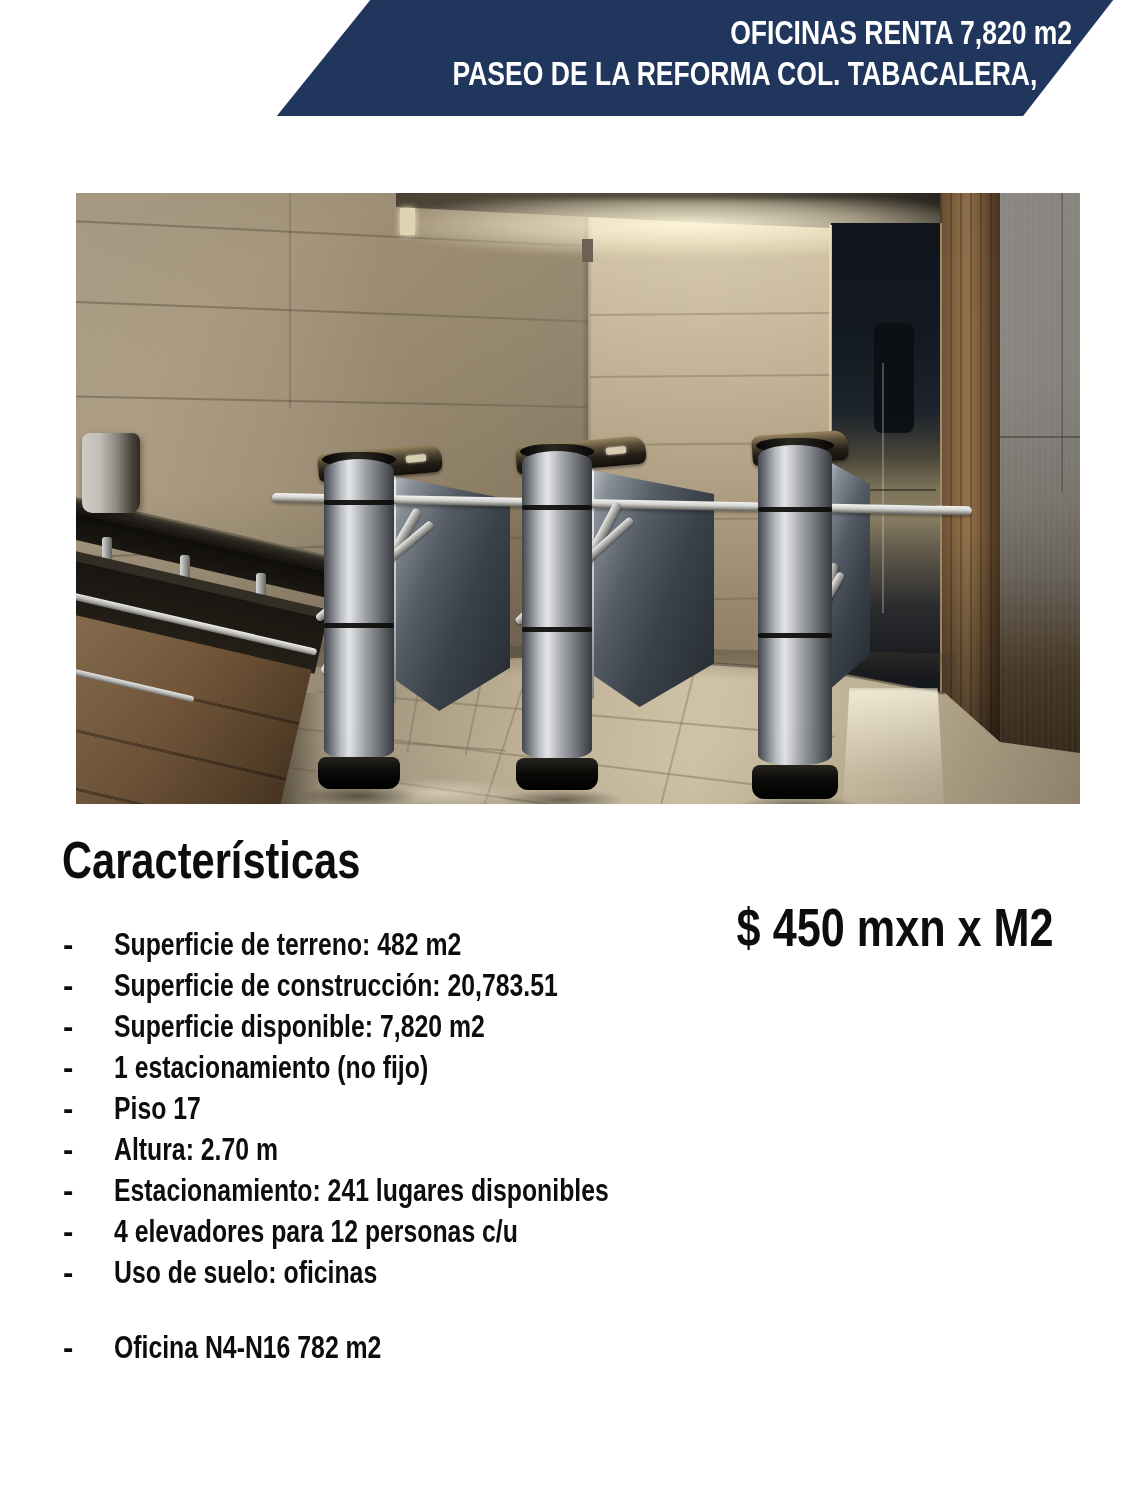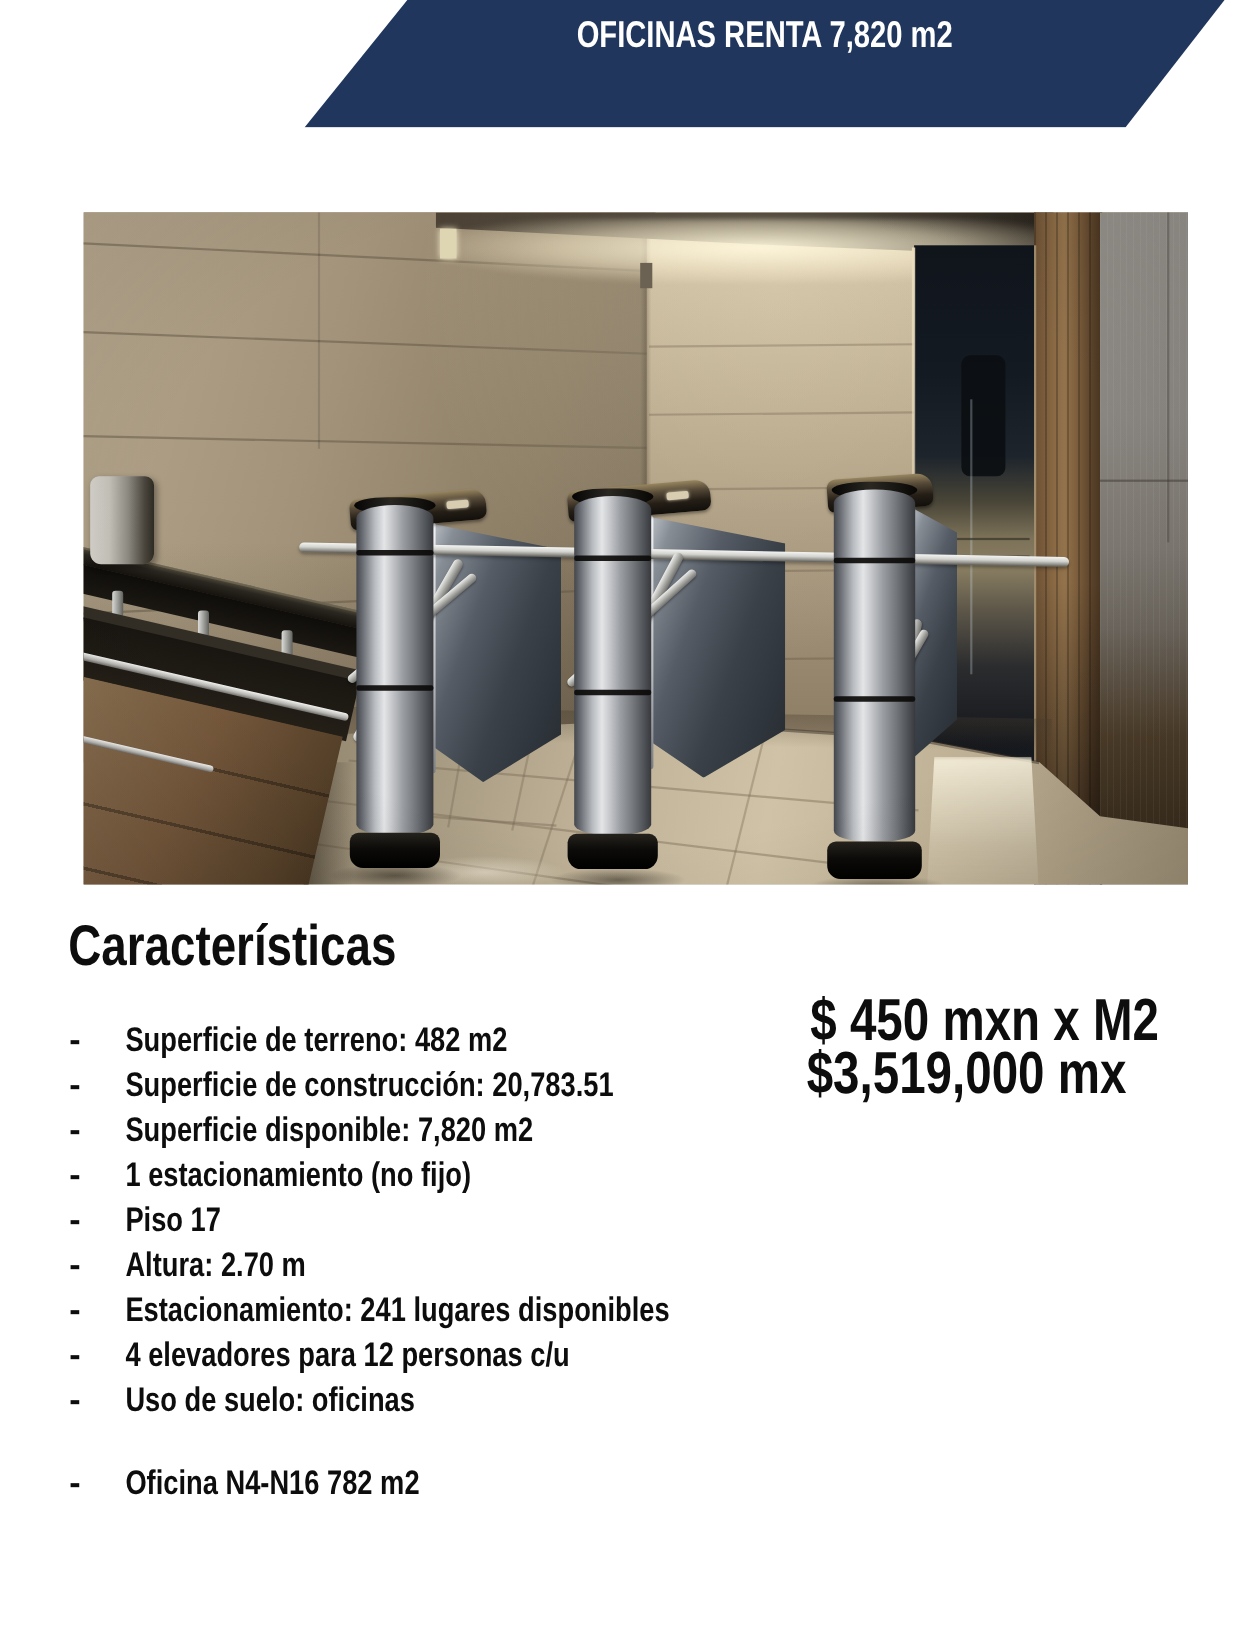--- a/index.html
+++ b/index.html
@@ -12,21 +12,21 @@
   
   .cond  { display:inline-block; transform:scaleX(.80); transform-origin:center center; white-space:nowrap; }
   .cond-l{ display:inline-block; transform:scaleX(.80); transform-origin:left center;  white-space:nowrap; }
 
   
   .banner {
     position:absolute; left:270px; top:0; width:850px; height:116px;
     clip-path:polygon(11.8% 0, 99.2% 0, 88.6% 100%, 0.8% 100%);
     text-align:center; overflow:hidden; padding-top:12px; box-sizing:border-box;
   }
-  .banner-line { font-weight:bold; font-size:34px; line-height:41px; color:#fff; }
+  .banner-line { font-weight:bold; font-size:34px; line-height:41px; color:#fff;text-align:right; }
   .banner-line .cond { transform:scaleX(.78); }
 
   
   .photo { position:absolute; left:76px; top:193px; width:1004px; height:611px; overflow:hidden; background:#9b8d75; }
   .seam-h { position:absolute; height:2px; background:rgba(96,85,68,.5); }
   .seam-bw{ position:absolute; height:2px; background:rgba(110,96,76,.45); }
   .tl { position:absolute; height:2px; background:rgba(115,100,80,.4); }
   .ts { position:absolute; width:2px;  background:rgba(115,100,80,.35); }
 
   .cyl {
@@ -57,20 +57,21 @@
   
   .price-block { position:absolute; left:697px; top:903px; width:330px; text-align:center; color:#0d0d0d; }
   .price-label { font-size:31px; font-weight:bold; line-height:37px; }
   .price-line  { font-size:54px; font-weight:bold; line-height:49px; white-space:pre; }
 </style>
 </head>
 <body>
 
 <div class="banner" style="background:#20365c;">
   <div class="banner-line"><span class="cond">OFICINAS RENTA 7,820 m2</span></div>
+  <div class="banner-line"><span class="cond">PASEO DE LA REFORMA COL. TABACALERA,</span></div>
 </div>
 
 <div class="photo">
 
   <div class="abs" style="left:0;top:0;width:520px;height:500px;background:linear-gradient(105deg,#b4a58c 0%,#a2937a 40%,#8d7e66 72%,#776a55 100%);"></div>
   <div class="abs" style="left:0;top:300px;width:520px;height:200px;background:linear-gradient(to bottom,rgba(60,50,38,0),rgba(60,50,38,.35));"></div>
   <div class="seam-h" style="left:-6px;top:40px;width:536px;transform:rotate(2.8deg);"></div>
   <div class="seam-h" style="left:-6px;top:118px;width:536px;transform:rotate(2.2deg);"></div>
   <div class="seam-h" style="left:-6px;top:208px;width:534px;transform:rotate(1.2deg);"></div>
   <div class="seam-h" style="left:-6px;top:352px;width:530px;transform:rotate(-2.6deg);"></div>
@@ -228,14 +229,13 @@
       <span class="cond-l">Uso de suelo: oficinas</span>
     </div>
   <div class="feature-row extra">
       <span class="dash">-</span>
       <span class="cond-l">Oficina N4-N16 782 m2</span>
     </div>
 </div>
 
 <div class="price-block">
   <div class="price-line"><span class="cond">$ 450  mxn x M2</span></div>
-  <div class="price-line"><span class="cond">$3,519,000 mx</span></div>
 </div>
 
 </body></html>

